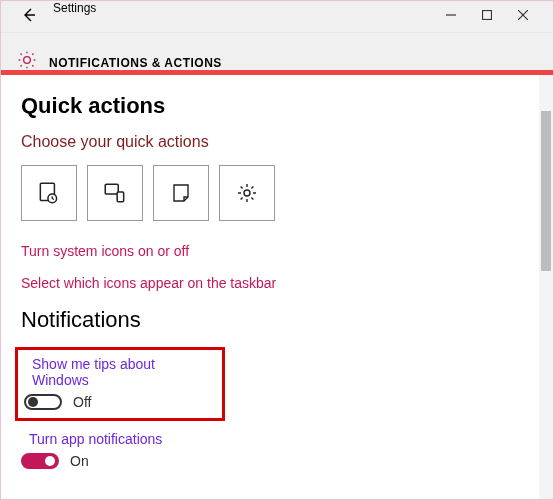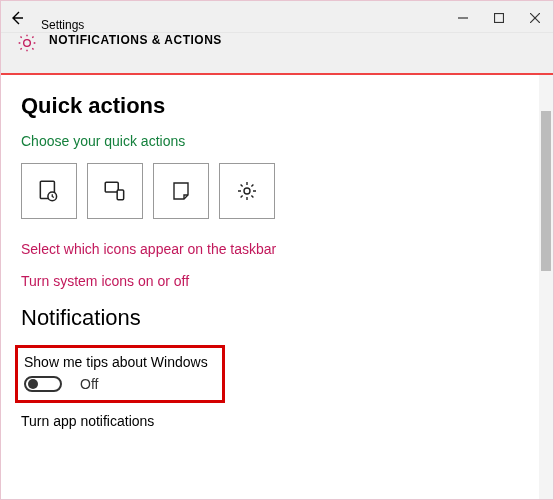--- a/index.html
+++ b/index.html
@@ -10,22 +10,22 @@
     background: #fff;
     width: 554px;
     height: 500px;
     overflow: hidden;
     border: 1px solid #e8c4d0;
   }
   .titlebar {
     height: 32px;
     background: #f0f0f0;
     display: flex;
-    align-items: flex-end;
-    padding: 0 0;
+    align-items: flex-start;
+    padding: 0 12px;
     border-bottom: 1px solid #e6e6e6;
   }
   .back-btn {
     width: 32px; height: 28px;
     display: flex; align-items: center; justify-content: center;
     font-size: 16px;
   }
   .app-title {
     font-size: 12px;
     margin-left: 8px;
@@ -38,23 +38,23 @@
   .win-btn {
     width: 36px; height: 28px;
     display: flex; align-items: center; justify-content: center;
     font-size: 12px;
     color: #333;
   }
   .header {
     height: 42px;
     background: #f0f0f0;
     display: flex;
-    align-items: flex-start;
+    align-items: flex-end;
     padding: 0 16px;
-    border-bottom: 2px solid #ef4444;
+    border-bottom: 5px solid #ef4444;
   }
   .header .gear {
     color: #c2185b;
     margin-right: 12px;
   }
   .header-title {
     font-size: 12px;
     font-weight: 600;
     letter-spacing: 0.5px;
   }
@@ -79,22 +79,22 @@
     width: 10px;
     height: 160px;
     background: #bcbcbc;
   }
   h1.section {
     font-size: 22px;
     font-weight: 700;
     margin-bottom: 14px;
   }
   .sub {
-    font-size: 14px;
-    color: #15803d;
+    font-size: 16px;
+    color: #7f1d1d;
     margin-bottom: 14px;
   }
   .qa-grid {
     display: flex;
     gap: 10px;
     margin-bottom: 22px;
   }
   .qa-tile {
     width: 56px;
     height: 56px;
@@ -116,27 +116,28 @@
   }
   .highlight-box {
     border: 3px solid #d40000;
     padding: 6px 10px 8px 6px;
     width: 210px;
     margin-left: -6px;
     margin-bottom: 10px;
   }
   .setting-label {
     font-size: 14px;
-    color: #000000;
+    color: #6d28d9;
     margin-bottom: 6px;
+    margin-left: 8px;
   }
   .toggle-row {
     display: flex;
     align-items: center;
-    gap: 18px;
+    gap: 11px;
   }
   .toggle-off {
     width: 38px; height: 16px;
     border: 2px solid #333;
     border-radius: 10px;
     position: relative;
     background: #fff;
   }
   .toggle-off .knob {
     width: 10px; height: 10px;
@@ -230,36 +231,42 @@
       </svg>
     </div>
     <div class="qa-tile">
       <svg width="24" height="24" viewBox="0 0 24 24">
         <circle cx="12" cy="12" r="3" stroke="#222" stroke-width="1.4" fill="none"></circle>
         <path d="M12 3v3M12 18v3M3 12h3M18 12h3M5.6 5.6l2 2M16.4 16.4l2 2M5.6 18.4l2-2M16.4 7.6l2-2" stroke="#222" stroke-width="1.4"></path>
       </svg>
     </div>
   </div>
 
+  <a class="link">Turn system icons on or off</a>
   <a class="link">Select which icons appear on the taskbar</a>
-  <a class="link">Turn system icons on or off</a>
 
   <h2 class="section2">Notifications</h2>
 
   <div class="highlight-box">
     <div class="setting-label">Show me tips about Windows</div>
     <div class="toggle-row">
       <div class="toggle-off">
         <div class="knob"></div>
       </div>
       <span class="toggle-text">Off</span>
     </div>
   </div>
 
   <div class="second-setting">
     <div class="setting-label">Turn app notifications</div>
+    <div class="toggle-row">
+      <div class="toggle-on">
+        <div class="knob"></div>
+      </div>
+      <span class="toggle-text">On</span>
+    </div>
   </div>
 
 </div>
 <div class="scrollbar">
   <div class="scroll-thumb"></div>
 </div>
 </div>
 
 </body></html>

